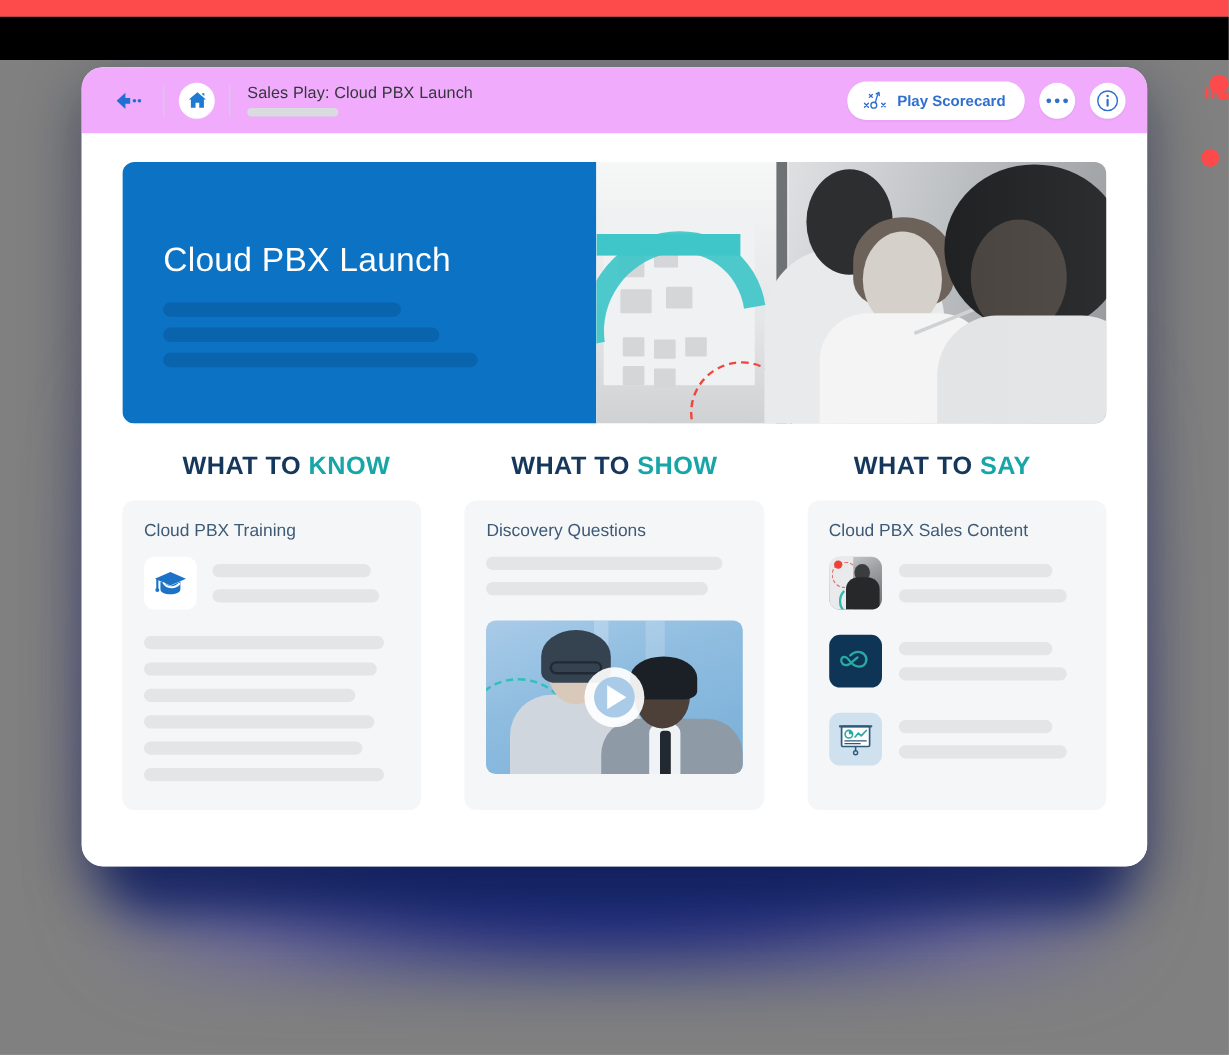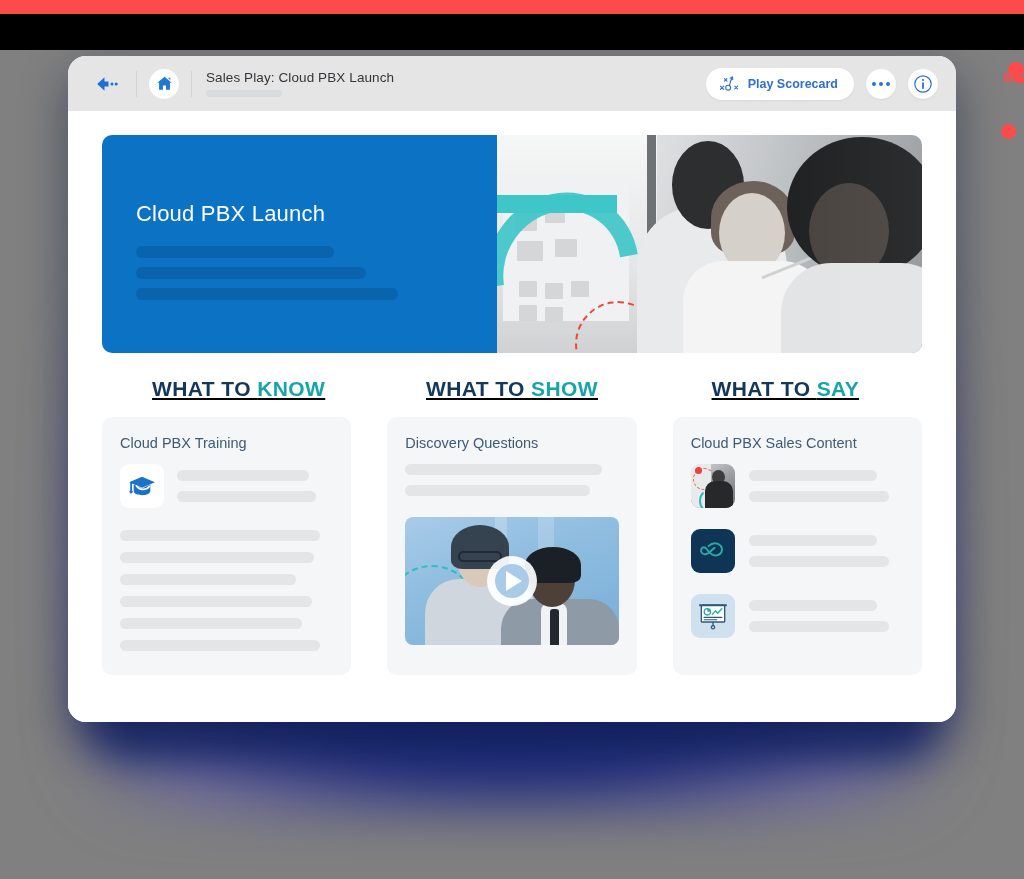--- a/index.html
+++ b/index.html
@@ -120,21 +120,21 @@
     background: #ffffff;
     border-radius: 18px;
     overflow: hidden;
     z-index: 4;
     box-shadow: 0 18px 48px rgba(10,20,60,0.45);
   }
 
   
   .toolbar {
     height: 55px;
-    background: #e5e5e5;
+    background: #f0abfc;
     display: flex;
     align-items: center;
     padding: 0 18px 0 22px;
     position: relative;
   }
   .tb-back {
     width: 34px; height: 34px;
     display: flex; align-items: center; justify-content: center;
     cursor: pointer;
   }
@@ -222,21 +222,21 @@
     overflow: hidden;
   }
   .hero-left {
     width: 395px;
     background: #0b72c4;
     padding: 66px 34px 0 34px;
     flex: none;
   }
   .hero-title {
     color: #ffffff;
-    font-size: 22px;
+    font-size: 28px;
     font-weight: normal;
     letter-spacing: .2px;
   }
   .hero-skels { margin-top: 19px; }
   .hero-skels div {
     height: 12px;
     border-radius: 6px;
     background: #0a63ad;
     margin-bottom: 9px;
   }
@@ -303,21 +303,20 @@
   }
   .hero-fade {
     position: absolute; inset: 0;
     background: linear-gradient(90deg, rgba(255,255,255,0.0) 70%, rgba(255,255,255,0.05) 100%);
   }
 
   
   .headings {
     display: flex;
     margin-top: 24px;
-    text-decoration: underline;
   }
   .heading {
     flex: 1;
     text-align: center;
     font-size: 21px;
     font-weight: bold;
     letter-spacing: .4px;
     color: #15375c;
   }
   .heading .hl { color: #18a5a8; }

